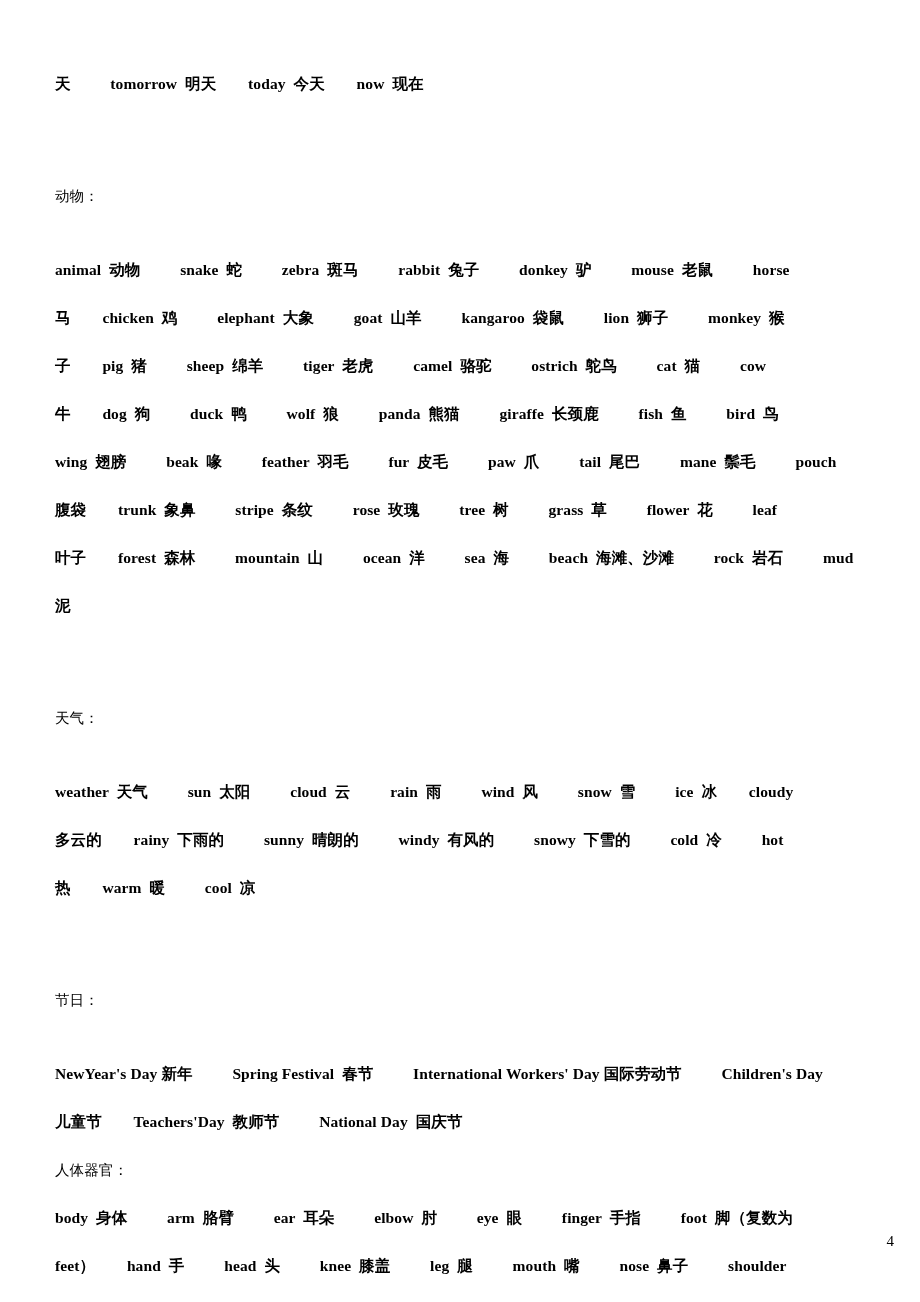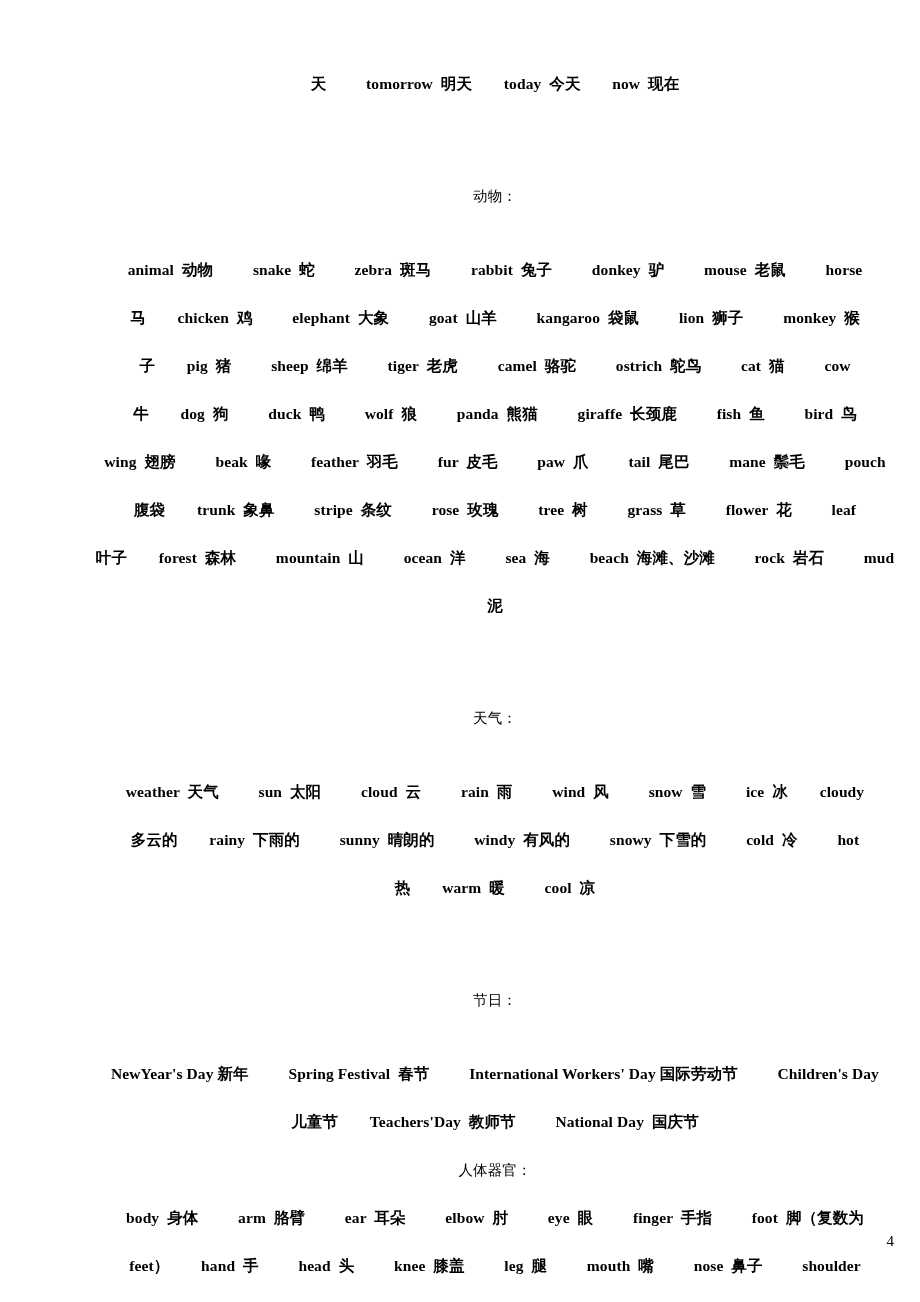--- a/index.html
+++ b/index.html
@@ -11,21 +11,20 @@
     font-family: "Liberation Serif", "DejaVu Serif", serif;
     color: #000000;
   }
   .page {
     position: relative;
     width: 920px;
     height: 1302px;
     background: #ffffff;
     overflow: hidden;
     box-sizing: border-box;
-    text-align: center;
   }
   .doc-body {
     position: absolute;
     left: 55px;
     top: 60px;
     width: 880px;
   }
   
   .line {
     white-space: pre;

